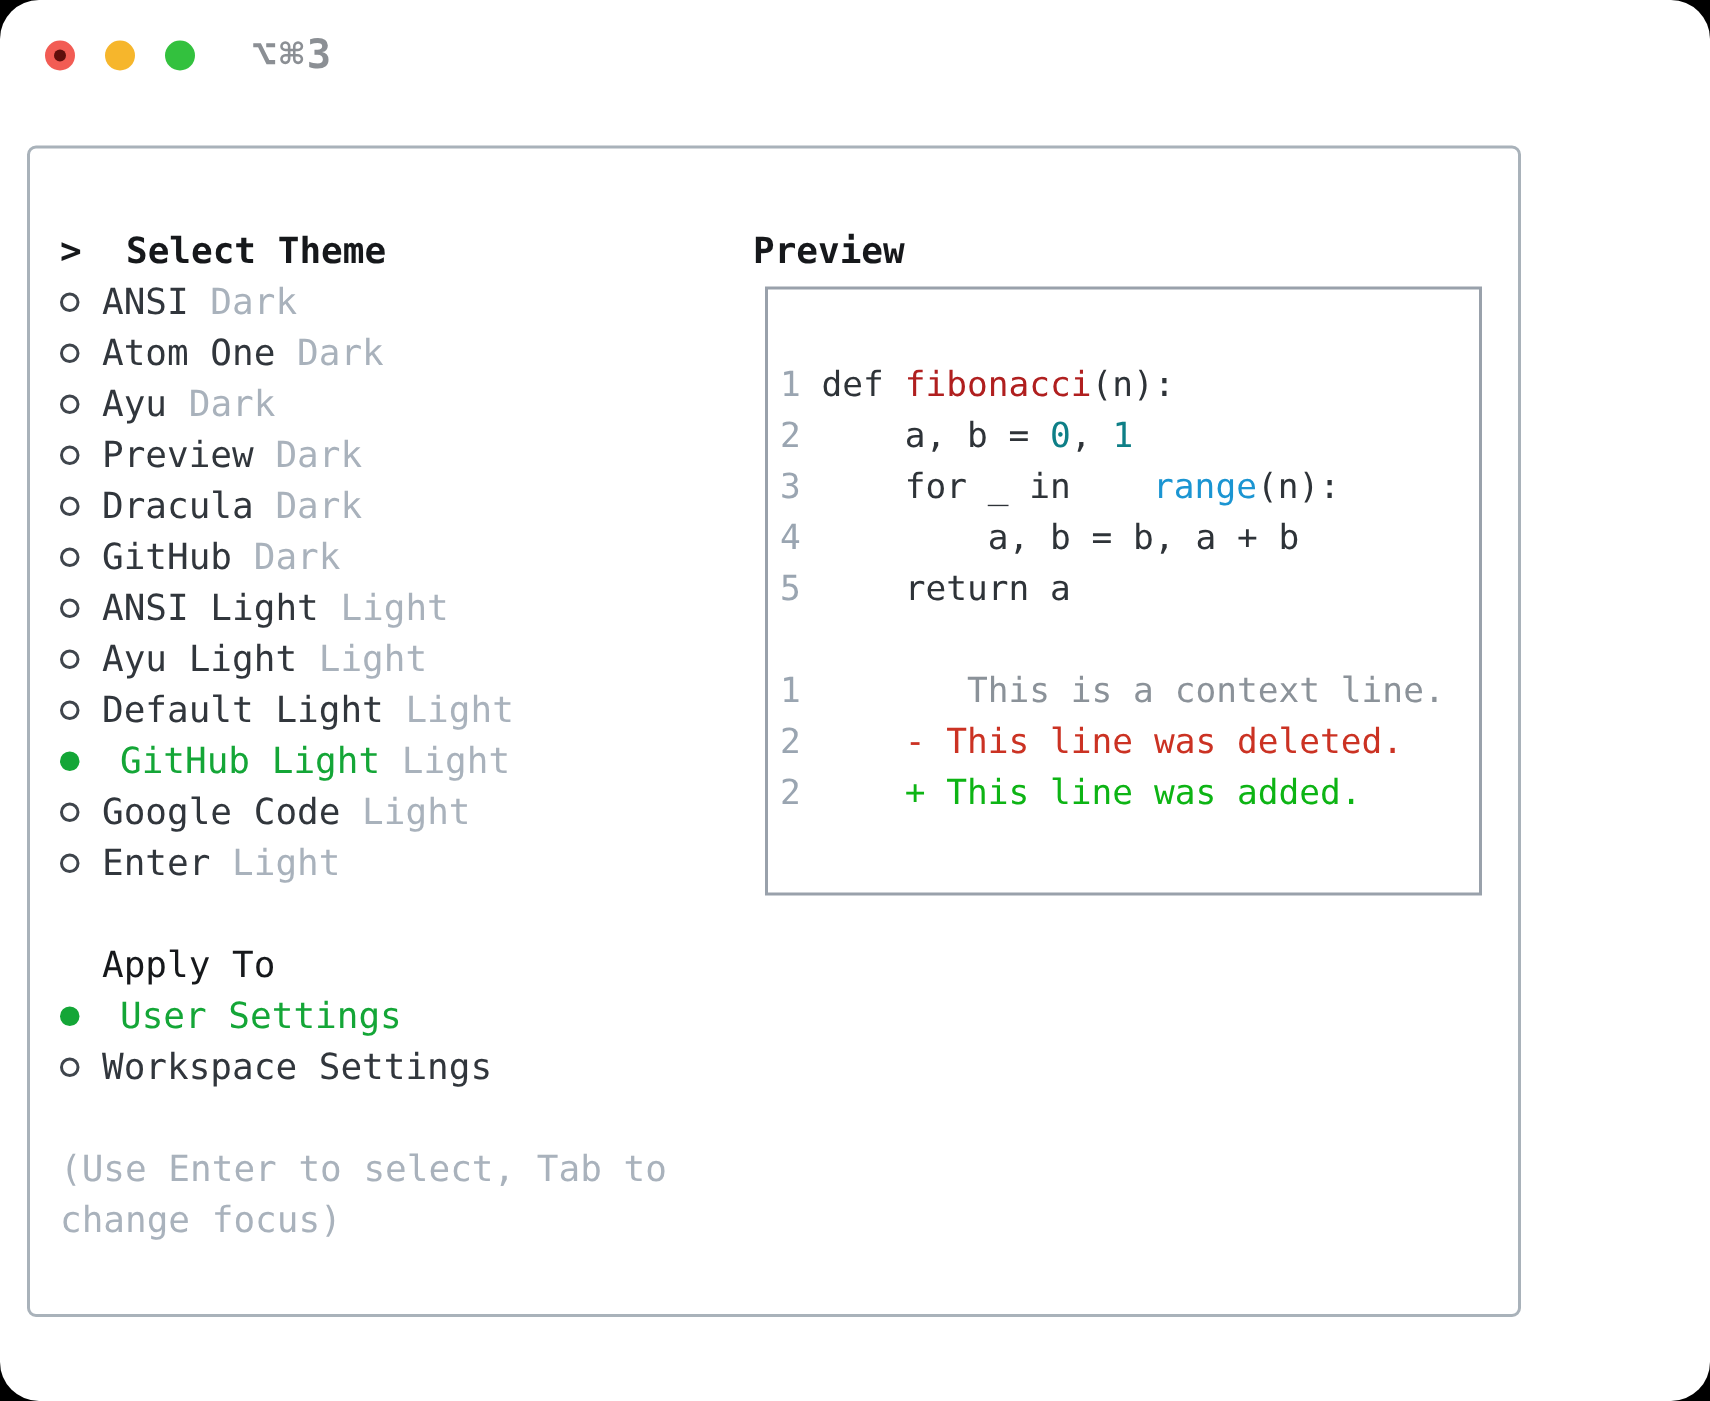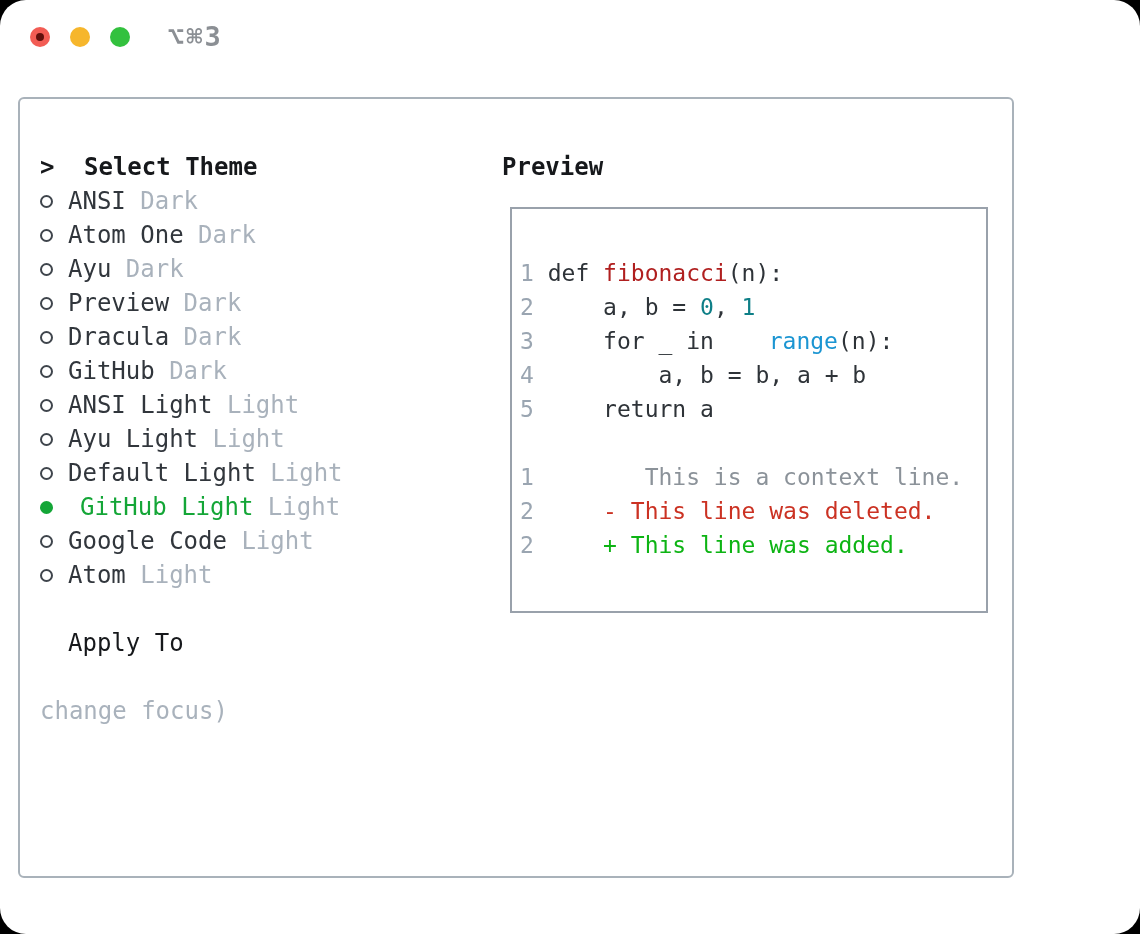--- a/index.html
+++ b/index.html
@@ -40,21 +40,21 @@
   .h{font-weight:700;color:var(--heading);margin-left:16px;}
   .sub-h{color:var(--heading);}
   .t-name{color:var(--text2);white-space:pre;}
   .t-name.sel{color:var(--green);margin-left:12px;}
   .t-var{color:var(--muted);white-space:pre;}
   .hint{color:var(--muted);height:34px;white-space:pre;}
 
   
   .preview-title{position:absolute;left:482px;top:51px;height:34px;line-height:34px;font-size:24px;font-weight:700;color:var(--heading);}
   .pbox{
-    position:absolute;left:490px;top:108px;width:478px;height:406px;
+    position:absolute;left:490px;top:92px;width:478px;height:406px;
     border:2px solid var(--boxBorder);box-sizing:border-box;background:#fff;overflow:hidden;
   }
   .code{margin:0;padding:47px 6px 0 8px;font-size:23px;line-height:34px;}
   .code-line{height:34px;white-space:pre;}
   .c-ln{color:var(--lineno);}
   .c-pl{color:var(--codeText);}
   .c-fn{color:var(--func);}
   .c-bi{color:var(--builtin);margin-left:41px;}
   .c-nm{color:var(--number);}
   .c-ctx{color:var(--ctx);text-align:center;}
@@ -160,35 +160,50 @@
             <span class="marker">
               <span class="bullet"></span>
             </span>
             <span class="t-name">Google Code</span>
             <span class="t-var"> Light</span>
           </div>
           <div class="row">
             <span class="marker">
               <span class="bullet"></span>
             </span>
-            <span class="t-name">Atom</span>
+            <span class="t-name">Enter</span>
             <span class="t-var"> Light</span>
           </div>
         </div>
 
       <div class="row spacer"></div>
 
       <div class="row">
         <span class="marker"></span>
         <span class="sub-h">Apply To</span>
       </div>
 
+      <div id="apply-list">
+          <div class="row">
+            <span class="marker">
+              <span class="bullet on"></span>
+            </span>
+            <span class="t-name sel">User Settings</span>
+          </div>
+          <div class="row">
+            <span class="marker">
+              <span class="bullet"></span>
+            </span>
+            <span class="t-name">Workspace Settings</span>
+          </div>
+        </div>
 
       <div class="row spacer"></div>
 
+      <div class="hint">(Use Enter to select, Tab to</div>
       <div class="hint">change focus)</div>
     </div>
 
     <div class="preview-title">Preview</div>
 
     <div class="pbox">
       <pre class="code" id="code-block"><div class="code-line"><span class="c-ln">1 </span><span class="c-pl">def </span><span class="c-fn">fibonacci</span><span class="c-pl">(n):</span></div><div class="code-line"><span class="c-ln">2 </span><span class="c-pl">    a, b = </span><span class="c-nm">0</span><span class="c-pl">, </span><span class="c-nm">1</span></div><div class="code-line"><span class="c-ln">3 </span><span class="c-pl">    for _ in </span><span class="c-bi">range</span><span class="c-pl">(n):</span></div><div class="code-line"><span class="c-ln">4 </span><span class="c-pl">        a, b = b, a + b</span></div><div class="code-line"><span class="c-ln">5 </span><span class="c-pl">    return a</span></div><div class="code-line">&nbsp;</div><div class="code-line"><span class="c-ln">1 </span><span class="c-ctx">       This is a context line.</span></div><div class="code-line"><span class="c-ln">2 </span><span class="c-pl">    </span><span class="c-del">- This line was deleted.</span></div><div class="code-line"><span class="c-ln">2 </span><span class="c-pl">    </span><span class="c-add">+ This line was added.</span></div></pre>
     </div>
 
   </div>

